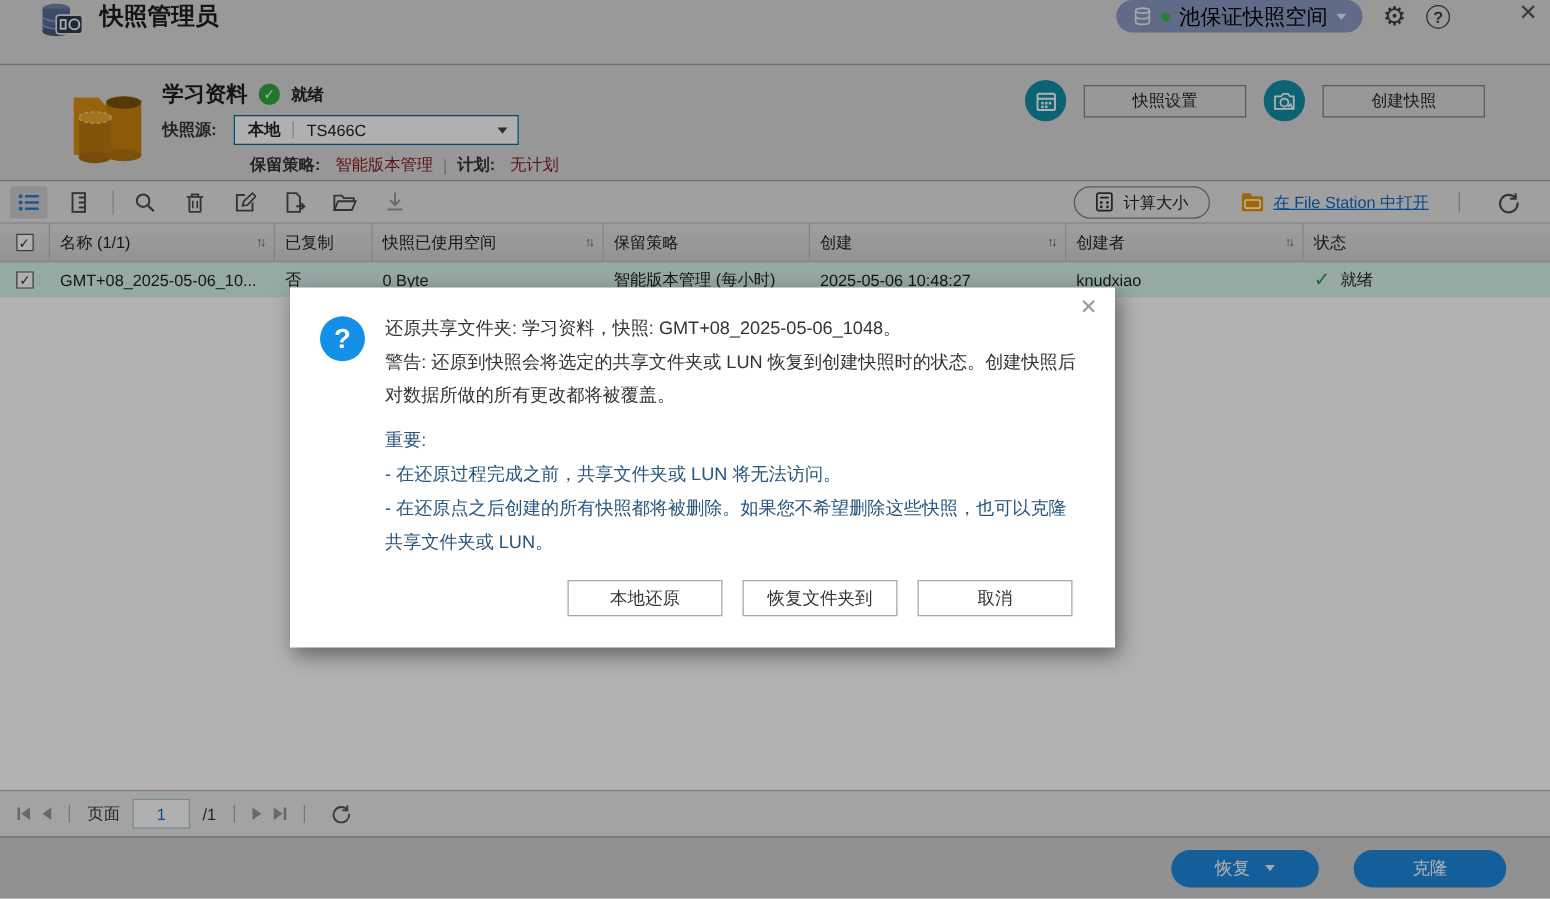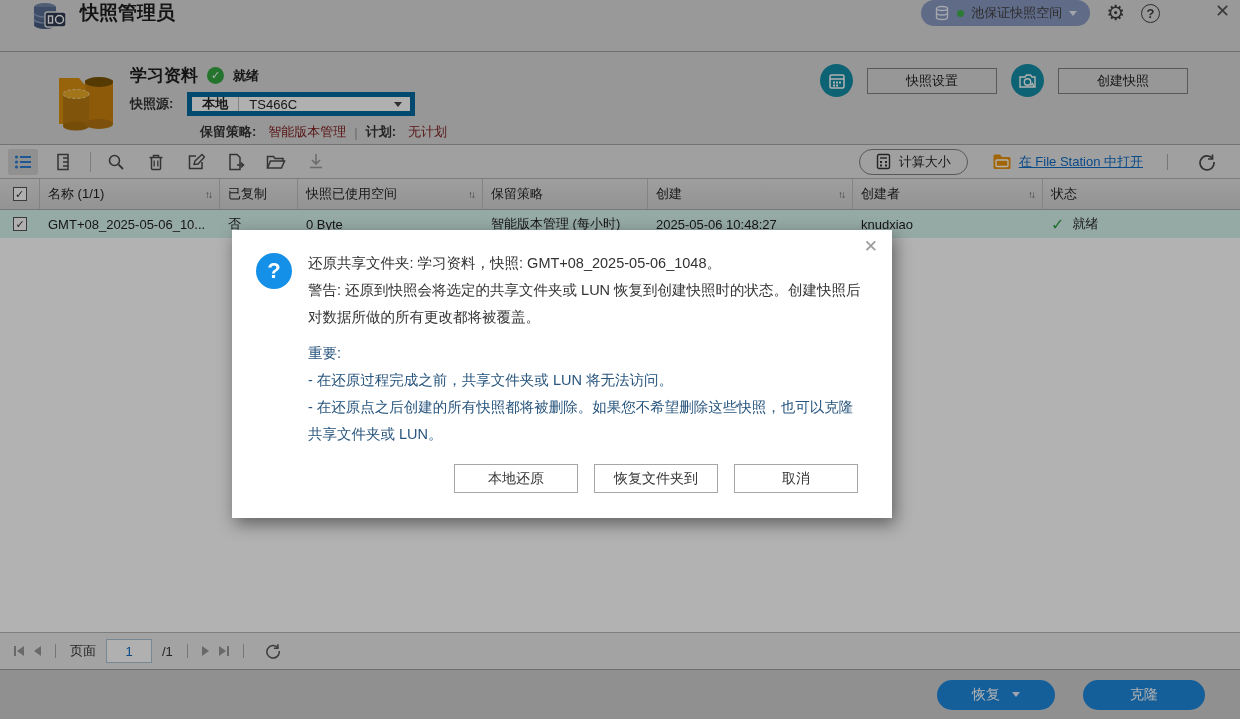--- a/index.html
+++ b/index.html
@@ -5,41 +5,41 @@
   * { margin:0; padding:0; box-sizing:border-box; }
   html,body { width:1240px; height:719px; overflow:hidden; }
   body { font-family:"Liberation Sans","DejaVu Sans",sans-serif; position:relative; background:#fff; color:#222; }
 
   .app { position:absolute; inset:0; display:flex; flex-direction:column; }
 
   
   .titlebar { height:52px; background:#dcdcdc; border-bottom:1px solid #9f9f9f; display:flex; align-items:flex-start; padding:0 32px; position:relative; }
   .app-title { font-size:19px; font-weight:bold; color:#1d1d1d; margin-left:12px; }
   .titlebar-right { margin-left:auto; display:flex; align-items:center; gap:16px; margin-right:48px; }
-  .pool-pill { height:26px; border-radius:13px; background:#8a9ac2; color:#404040; display:flex; align-items:center; gap:7px; padding:0 13px; font-size:13px; cursor:pointer; }
+  .pool-pill { height:26px; border-radius:13px; background:#8a9ac2; color:#000000; display:flex; align-items:center; gap:7px; padding:0 13px; font-size:17px; cursor:pointer; }
   .green-dot { width:7px; height:7px; border-radius:50%; background:#3fb24f; }
   .caret-w { width:0; height:0; border-left:4px solid transparent; border-right:4px solid transparent; border-top:5px solid #e8ecf6; }
   .gear { font-size:21px; color:#3f3f3f; cursor:pointer; }
   .gear::after { content:"⚙"; }
   .help { width:19px; height:19px; border:1.6px solid #3f3f3f; border-radius:50%; color:#3f3f3f; font-size:13px; font-weight:bold; display:flex; align-items:center; justify-content:center; cursor:pointer; }
   .help::after { content:"?"; }
   .win-close { position:absolute; top:0px; right:10px; font-size:18px; color:#555; cursor:pointer; }
   .win-close::after { content:"✕"; }
 
   
   .subheader { height:93px; background:#d8d8d8; border-bottom:1px solid #a5a5a5; position:relative; font-size:13px; }
   .thumb { position:absolute; left:55px; top:12px; }
   .sh-name-row { position:absolute; left:130px; top:12px; display:flex; align-items:center; gap:9px; }
   .sh-name { font-size:17px; font-weight:bold; color:#1d1d1d; }
   .ok-bubble { width:17px; height:17px; border-radius:50%; background:#34a742; color:#fff; font-size:11px; display:flex; align-items:center; justify-content:center; }
   .ok-bubble::after { content:"✓"; }
   .sh-status { font-size:13px; font-weight:bold; color:#222; }
   .sh-src-row { position:absolute; left:130px; top:40px; display:flex; align-items:center; }
   .sh-label { font-weight:bold; color:#333; margin-right:14px; }
-  .src-select { width:228px; height:24px; background:#fdfdfd; border:5px solid #0369a1; display:flex; align-items:center; cursor:pointer; }
+  .src-select { width:228px; height:24px; background:#fdfdfd; border:1px solid #0369a1; display:flex; align-items:center; cursor:pointer; }
   .src-tab { font-weight:bold; padding:0 10px; color:#222; }
   .src-div { width:1px; height:14px; background:#bbb; }
   .src-val { padding:0 10px; color:#222; flex:1; }
   .caret-d { width:0; height:0; border-left:4px solid transparent; border-right:4px solid transparent; border-top:5px solid #444; margin-right:8px; }
   .sh-pol-row { position:absolute; left:200px; top:71px; display:flex; align-items:center; gap:8px; }
   .blue-link { color:#7f1d1d; cursor:pointer; }
   .pol-sep { color:#999; }
   .sh-actions { position:absolute; right:52px; top:12px; display:flex; align-items:center; gap:14px; }
   .teal-circle { width:33px; height:33px; border-radius:50%; background:#138ea7; display:flex; align-items:center; justify-content:center; cursor:pointer; }
   .ghost-btn { width:130px; height:26px; border:1px solid #808080; background:transparent; font-size:13px; color:#222; display:flex; align-items:center; justify-content:center; cursor:pointer; }

